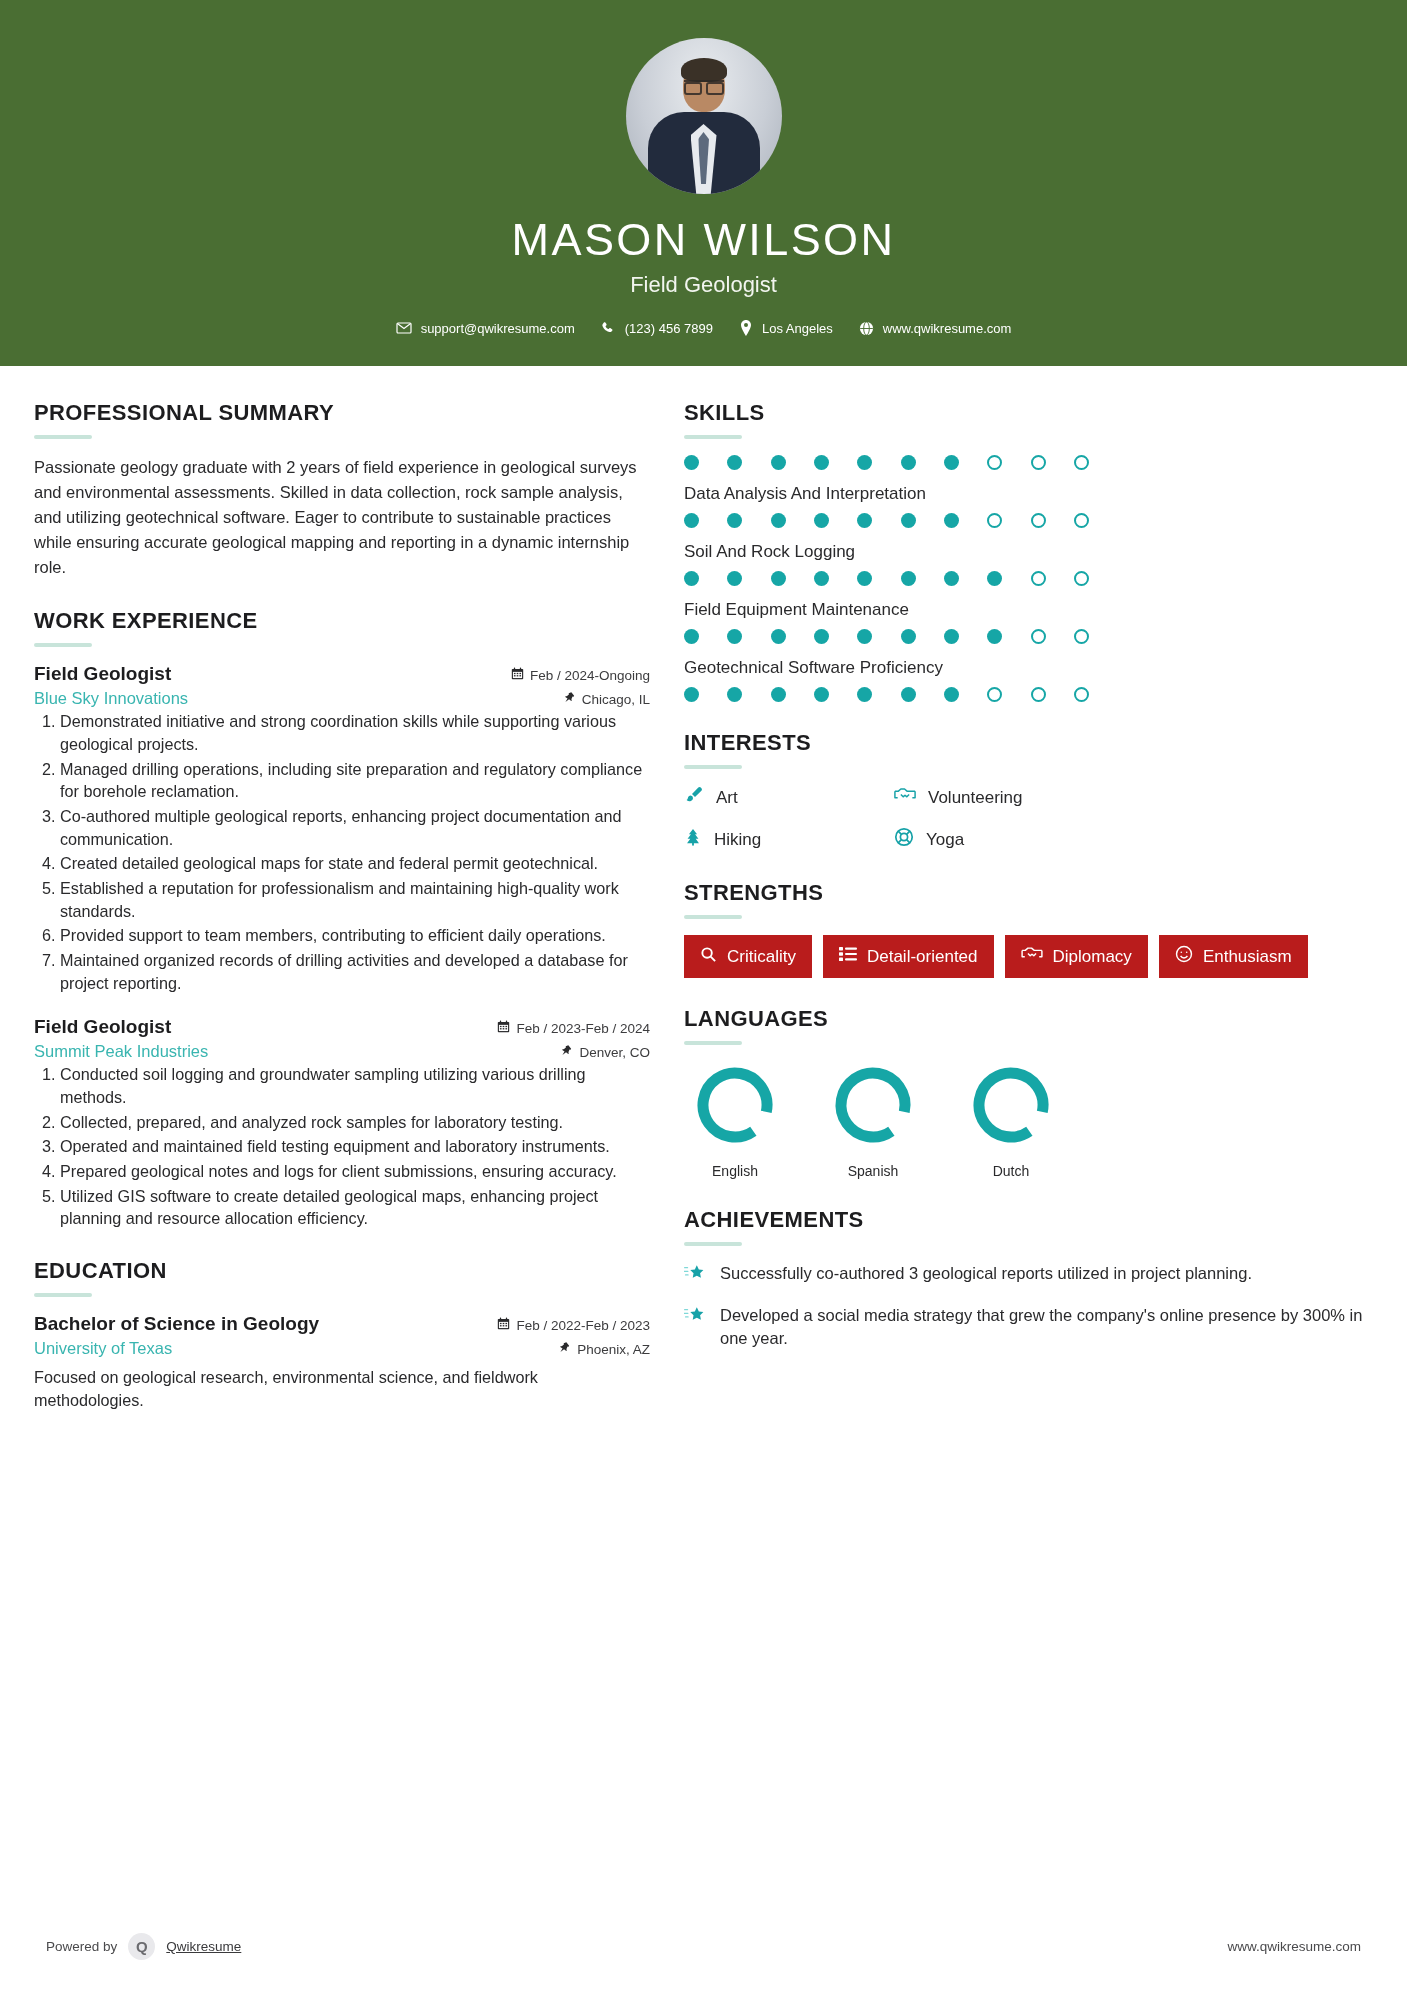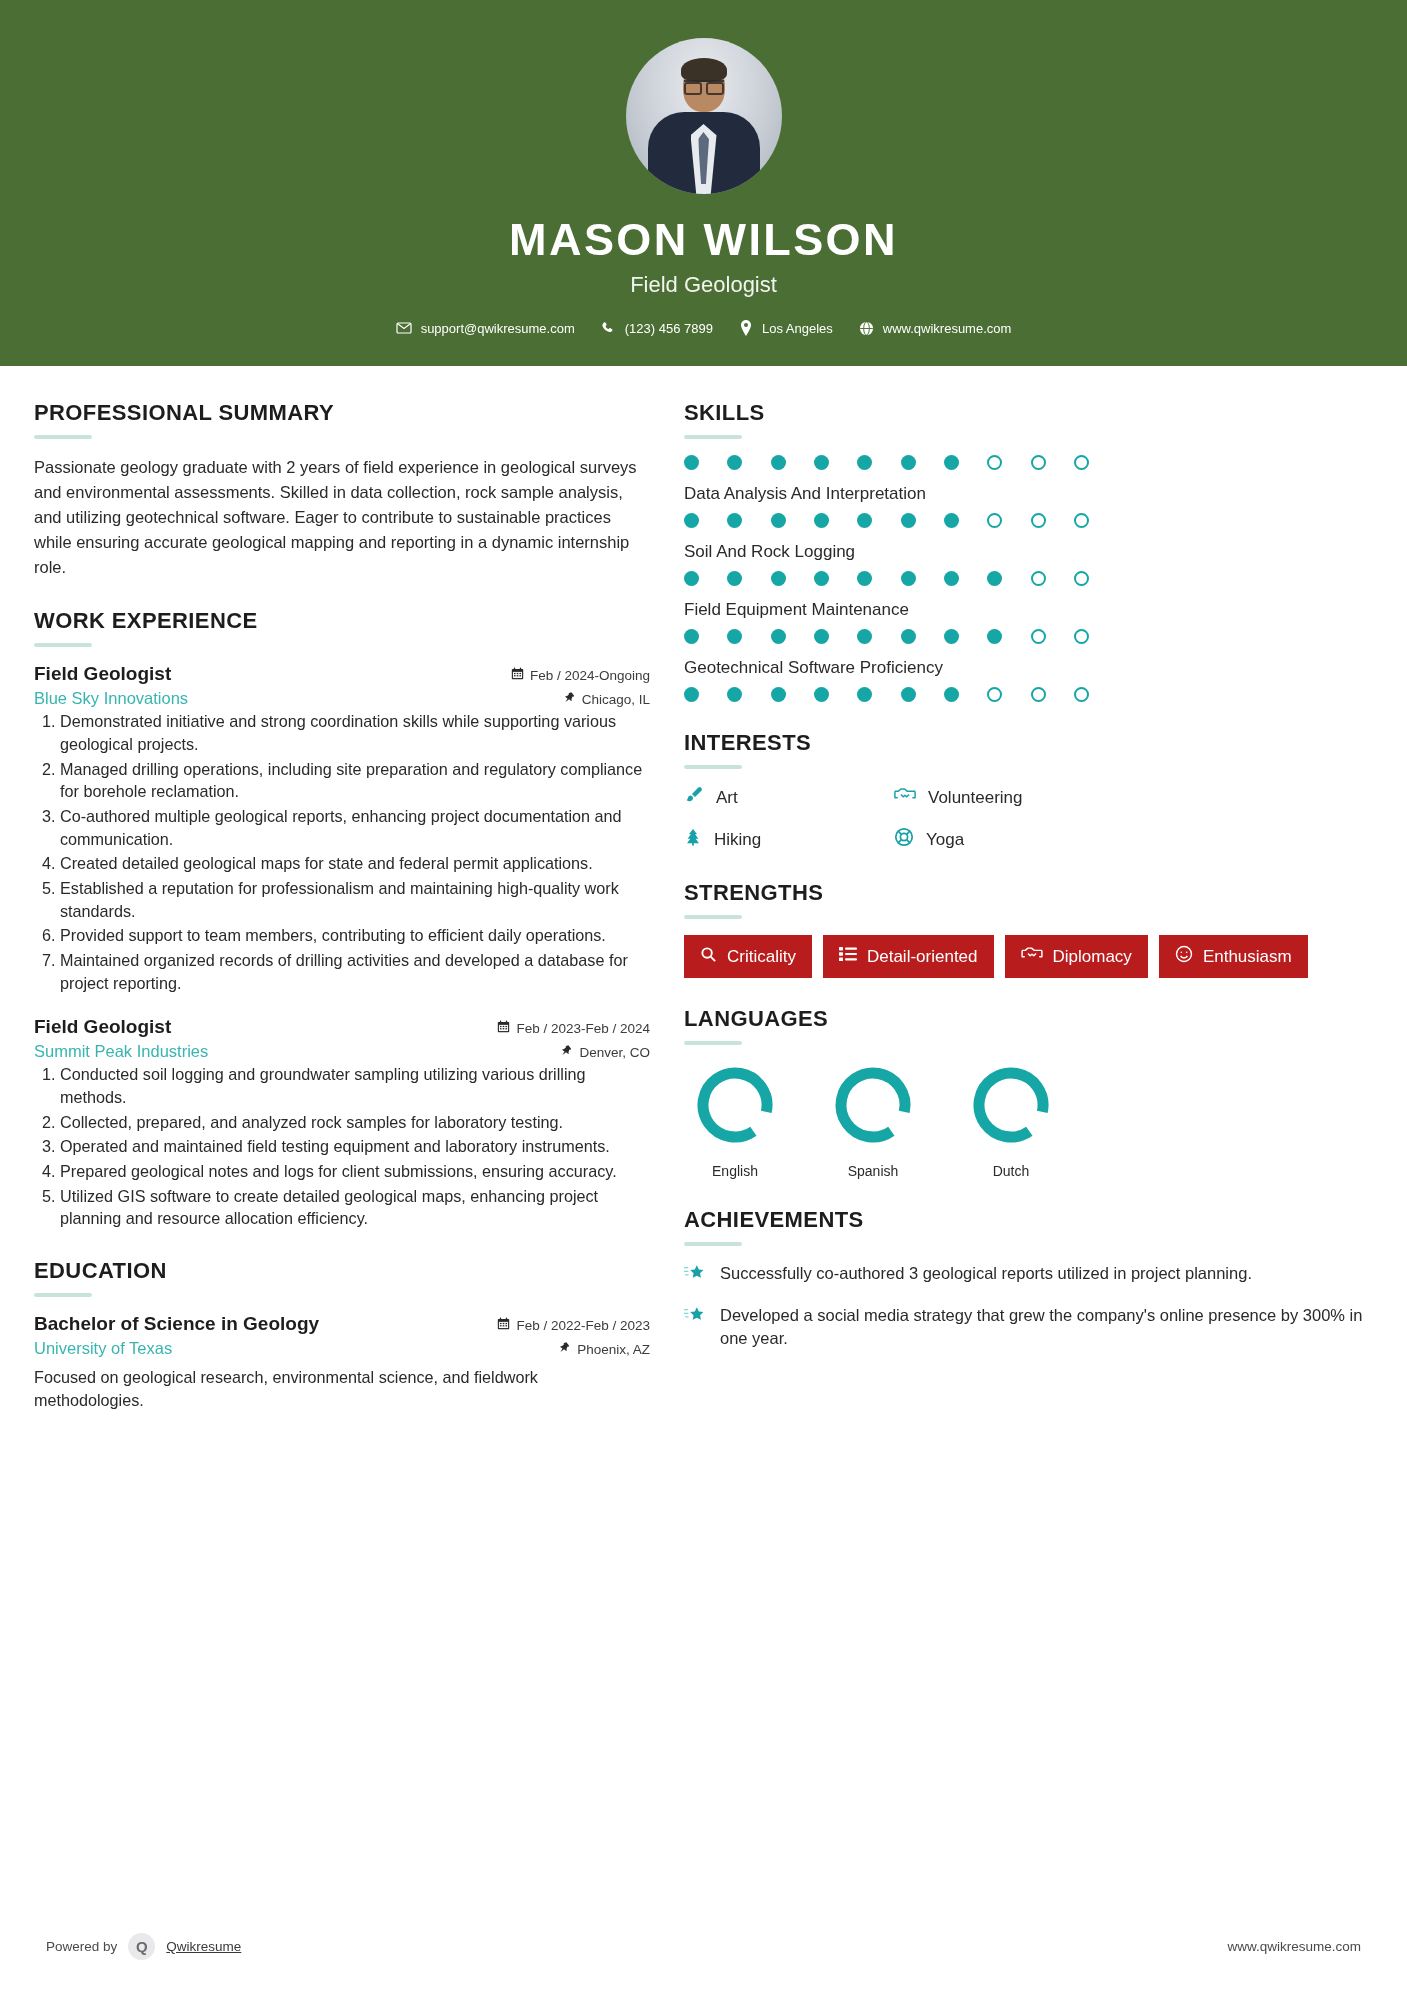--- a/index.html
+++ b/index.html
@@ -82,21 +82,21 @@
     left: 50%; bottom: 10px;
     transform: translateX(-50%);
     width: 11px; height: 52px;
     background: #5d6a7d;
     clip-path: polygon(50% 0, 100% 14%, 72% 100%, 28% 100%, 0 14%);
   }
 
   .name {
     margin-top: 20px;
     font-size: 45px;
-    font-weight: 700;
+    font-weight: 400;
     letter-spacing: 2.4px;
     color: #ffffff;
   }
   .role {
     margin-top: 6px;
     font-size: 22px;
     font-weight: 400;
     color: #f2f5ef;
   }
   .contact {
@@ -401,21 +401,21 @@
                 <path d="M9.8.9 6.2 2.4l.5 1.3-2.9 2.6-1.4-.3-.7 1.2 3 2.2-2.8 4.6 4.8-3.6 3 2.2.8-1.1-.7-1.3 1.6-3.5 1.4.3.7-1.2z"></path>
               </svg>
             </span>
             <span>Chicago, IL</span>
           </div>
         </div>
         <ol class="bullets">
           <li>Demonstrated initiative and strong coordination skills while supporting various geological projects.</li>
           <li>Managed drilling operations, including site preparation and regulatory compliance for borehole reclamation.</li>
           <li>Co-authored multiple geological reports, enhancing project documentation and communication.</li>
-          <li>Created detailed geological maps for state and federal permit applications.</li>
+          <li>Created detailed geological maps for state and federal permit geotechnical.</li>
           <li>Established a reputation for professionalism and maintaining high-quality work standards.</li>
           <li>Provided support to team members, contributing to efficient daily operations.</li>
           <li>Maintained organized records of drilling activities and developed a database for project reporting.</li>
         </ol>
       </div>
 
       <div class="entry">
         <div class="entry-top">
           <div class="entry-title">Field Geologist</div>
           <div class="entry-meta">

